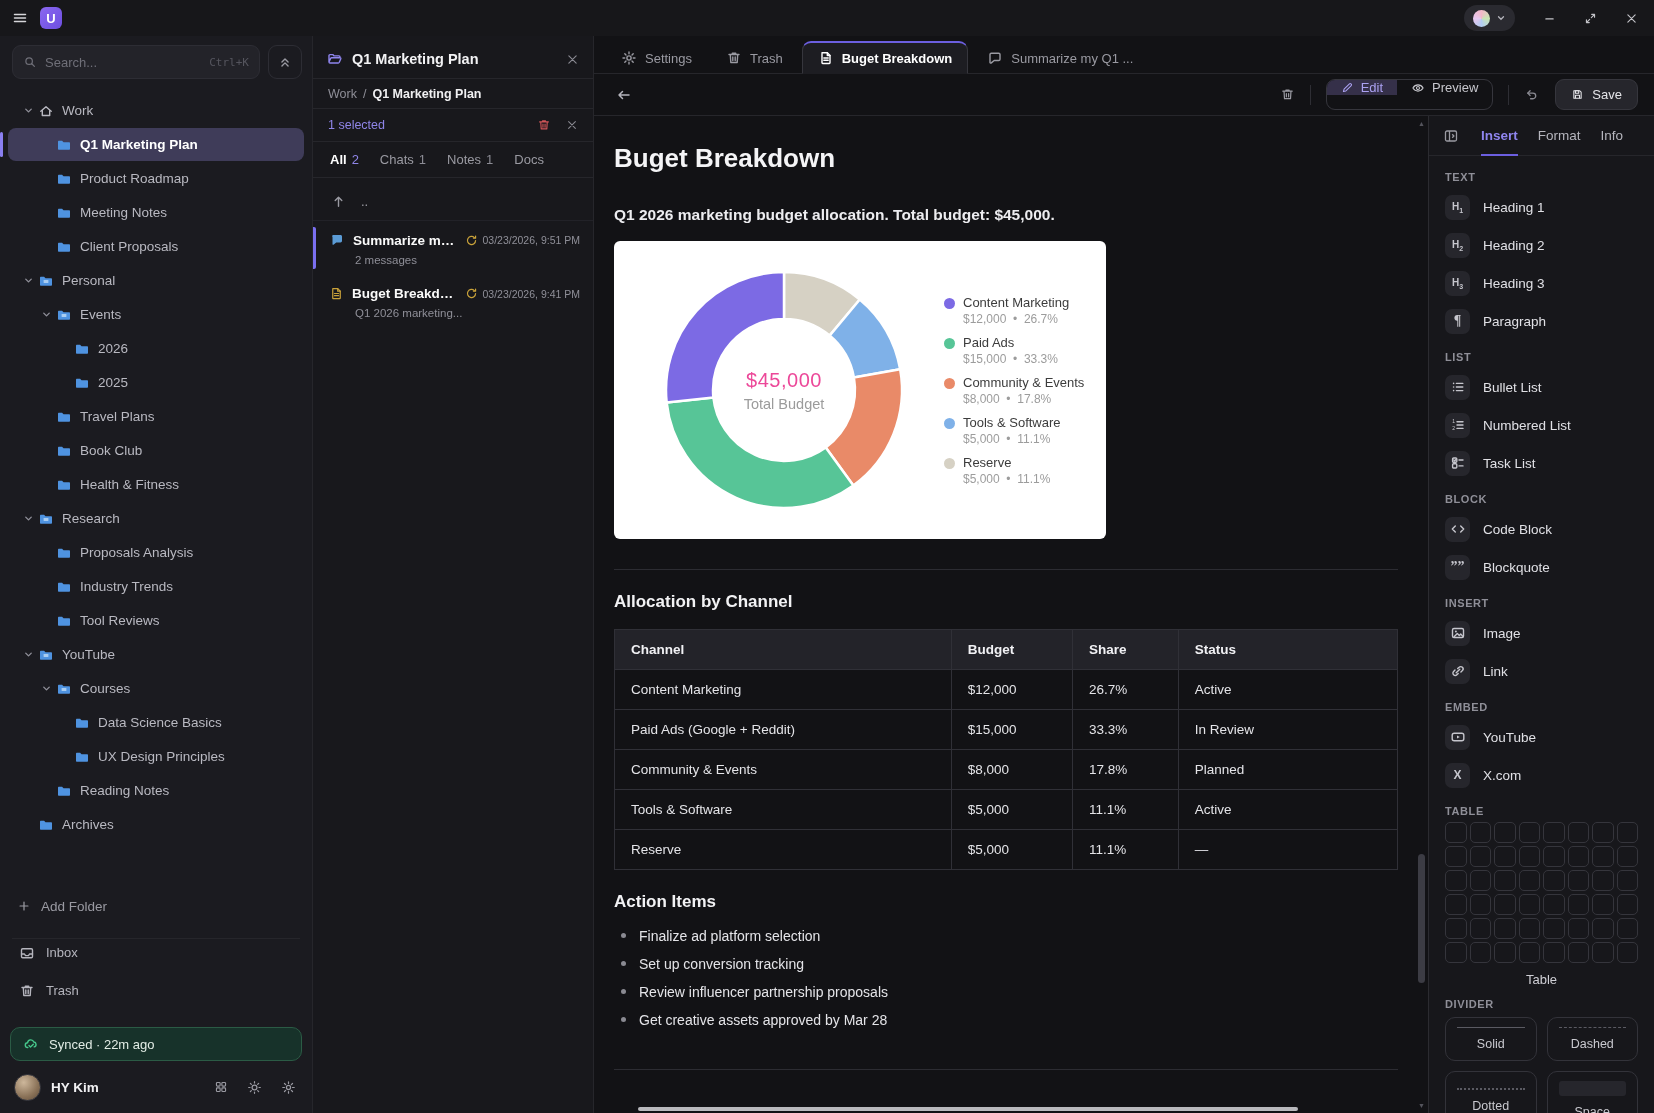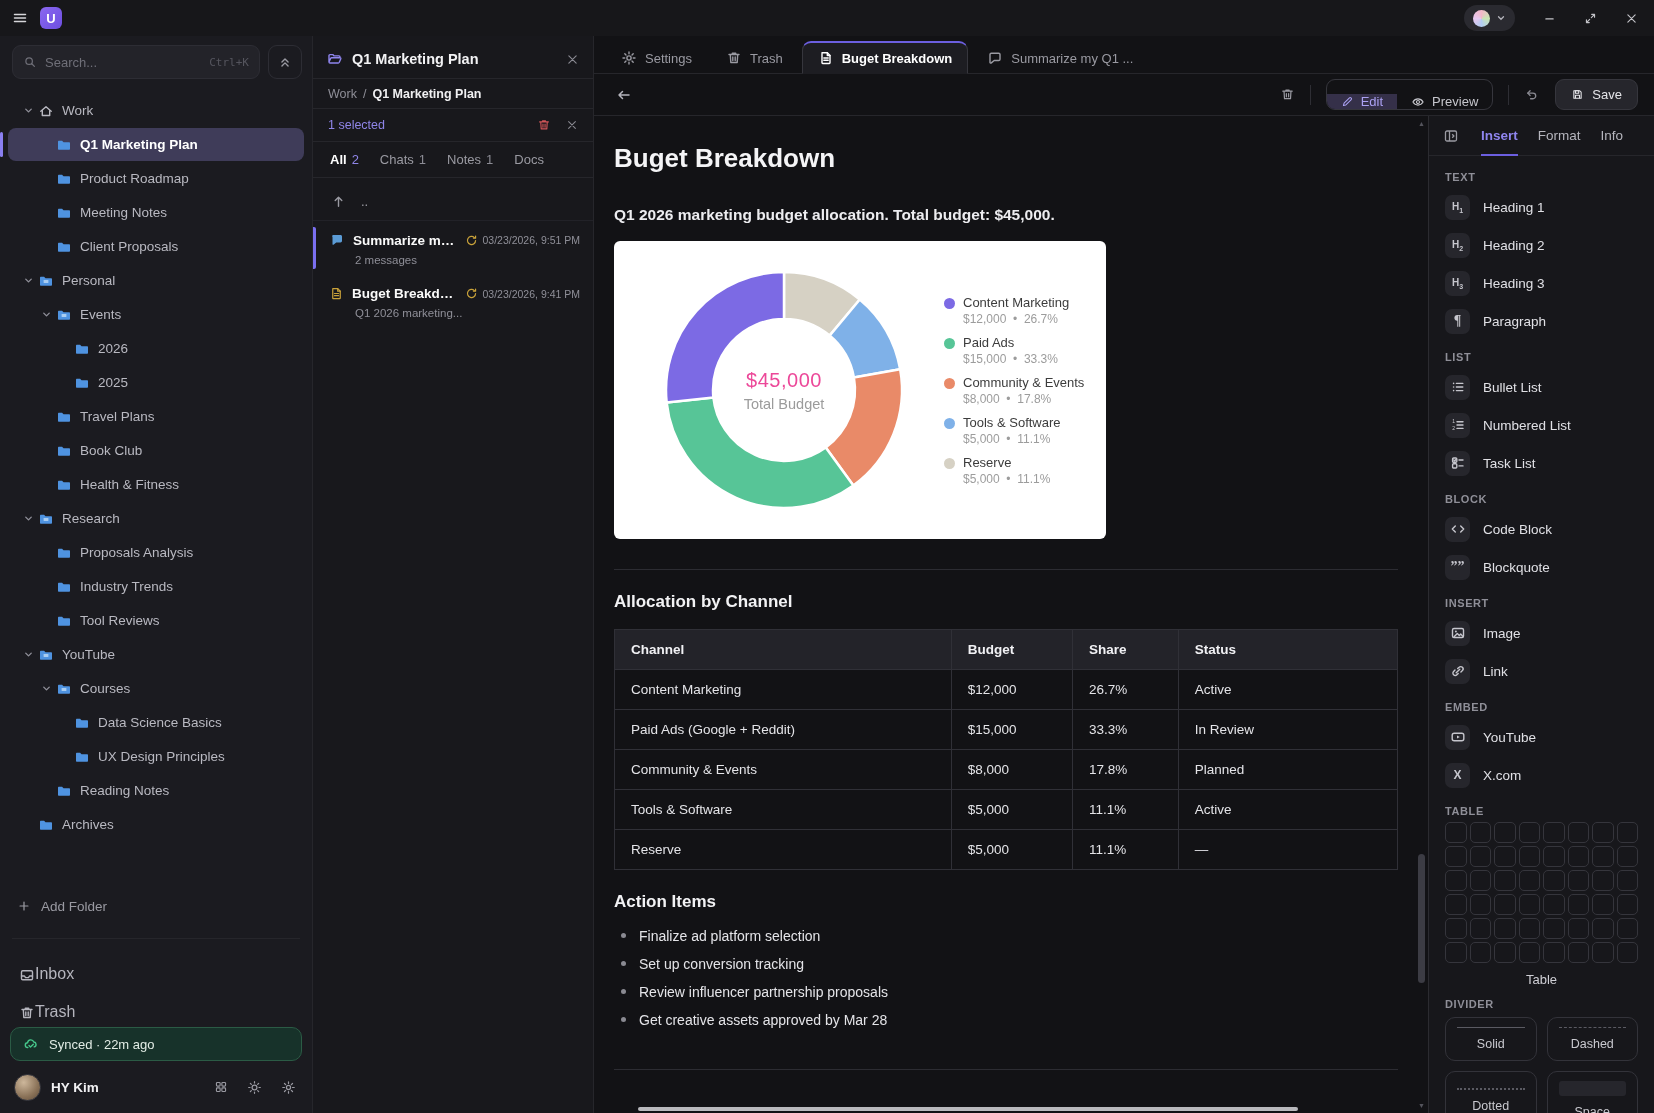--- a/index.html
+++ b/index.html
@@ -34,21 +34,21 @@
   .collapse-btn{width:34px;height:34px;flex:none;border:1px solid #2d2d34;border-radius:9px;display:flex;align-items:center;justify-content:center;color:#9a9aa2;}
   .tree{flex:1; padding:6px 8px 0 0; overflow:hidden;}
   .tree-row{height:33px; margin:1px 0 1px 8px; display:flex; align-items:center; font-size:13.5px; color:#b9b9c1; border-radius:8px; position:relative;}
   .tree-row .chev{width:20px; color:#8f8f98; display:flex; justify-content:center;}
   .tree-row .fico{width:24px; display:flex; justify-content:flex-start;}
   .tree-row .lbl{white-space:nowrap; overflow:hidden; text-overflow:ellipsis;}
   .tree-row.selected{background:#3f3c59; color:#fff; font-weight:700;}
   .tree-row.selected::before{content:''; position:absolute; left:-8px; top:4px; bottom:4px; width:3px; border-radius:2px; background:#8a7ff0;}
   .add-folder{height:36px; display:flex; align-items:center; gap:10px; padding-left:17px; color:#9a9aa2; font-size:13.5px;}
   .sidebar-sep{border-top:1px solid #26262b; margin:14px 12px 6px;}
-  .foot-item{height:38px; display:flex; align-items:flex-end; padding-left:19px; color:#b5b5bd; font-size:16px;}
+  .foot-item{height:38px; display:flex; align-items:flex-start; gap:11px; padding-left:19px; color:#b5b5bd; font-size:13px;}
   .sync-pill{margin:6px 10px 4px; background:#17322a; border:1px solid #2b5b45; border-radius:10px; height:34px; display:flex; align-items:center; gap:10px; padding:0 12px; color:#e2ece5; font-size:13px;}
   .user-row{height:48px; display:flex; align-items:center; gap:10px; padding:0 16px 4px 14px;}
   .user-avatar{width:27px;height:27px;border-radius:50%;background:radial-gradient(circle at 35% 30%,#cdb79b,#8a7258 60%,#5e4c3a);border:1px solid #3a3a40;}
   .user-name{flex:1; font-weight:700; font-size:13.5px; color:#f0f0f2;}
   .user-icons{display:flex; gap:19px; color:#9a9aa2; font-size:13px; align-items:center;}
 
   
   .panel{width:281px; flex:none; background:#18181c; border-right:1px solid #26262b; display:flex; flex-direction:column;}
   .panel-header{height:38px; margin-top:4px; display:flex; align-items:center; gap:9px; padding:0 14px;}
   .panel-title{flex:1; font-weight:700; font-size:14.5px; color:#f2f2f4; white-space:nowrap; overflow:hidden;}
@@ -73,21 +73,21 @@
 
   
   .main{flex:1; min-width:0; display:flex; flex-direction:column; background:#121215;}
   .tabstrip{height:38px; flex:none; display:flex; align-items:flex-end; gap:4px; padding:5px 8px 0 12px; border-bottom:1px solid #26262b;}
   .tab{height:30px; display:flex; align-items:center; gap:8px; padding:0 15px; font-size:13px; color:#9a9aa2; white-space:nowrap;}
   .tab.active{height:33px; margin-bottom:-1px; background:#1d1d22; border:1px solid #36363d; border-bottom:1px solid #1d1d22; border-top:2px solid #6c5fe0; border-radius:9px 9px 0 0; color:#fff; font-weight:700;}
   .toolbar{height:42px; flex:none; display:flex; align-items:center; padding:0 16px 0 22px; border-bottom:1px solid #26262b;}
   .toolbar .sp{flex:1;}
   .back-arrow{color:#b5b5bd; font-size:16px;}
   .vdiv{width:1px; height:20px; background:#2e2e34; margin:0 15px;}
-  .seg-group{display:flex; border:1px solid #36363d; border-radius:9px; overflow:hidden; height:31px; align-items:flex-end;}
+  .seg-group{display:flex; border:1px solid #36363d; border-radius:9px; overflow:hidden; height:31px; align-items:flex-start;}
   .seg{display:flex; align-items:center; gap:7px; padding:0 14px; font-size:13px; color:#c6c6cc;}
   .seg.active{background:#353049; color:#aba1f2;}
   .undo-btn{color:#8a8a92; margin-right:16px;}
   .save-btn{display:flex; align-items:center; gap:8px; background:#26262c; border:1px solid #36363d; border-radius:9px; height:31px; padding:0 15px; font-size:13px; color:#e5e5e9;}
   .tb-trash{color:#9a9aa2;}
 
   .content-row{flex:1; display:flex; min-height:0;}
   .editor{flex:1; min-width:0; position:relative; padding:0 30px 0 20px; overflow:hidden;}
   .doc-title{font-size:26px; font-weight:700; color:#f4f4f6; margin-top:27px;}
   .doc-intro{font-size:15.5px; font-weight:700; color:#ededf0; margin-top:32px;}

